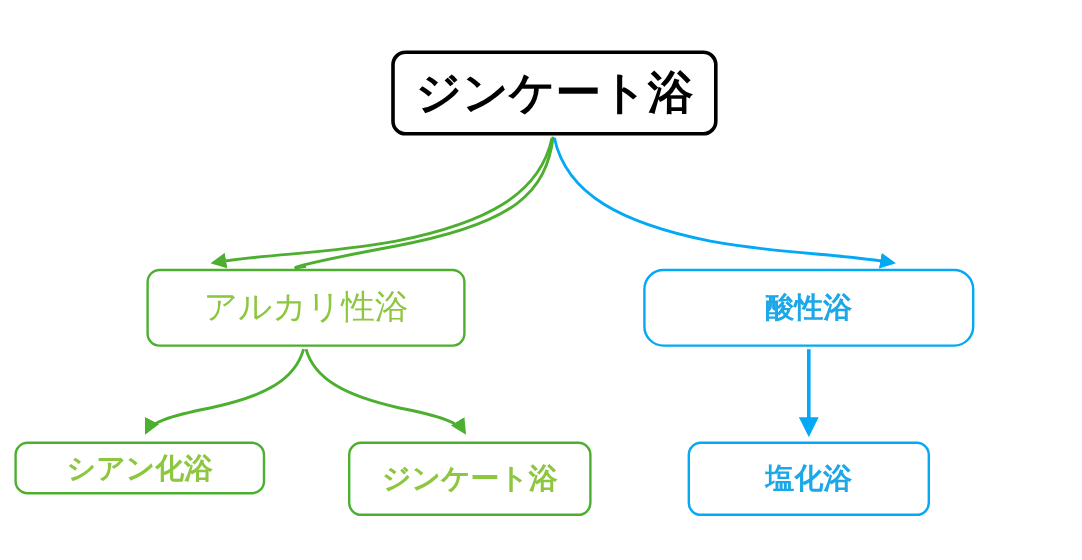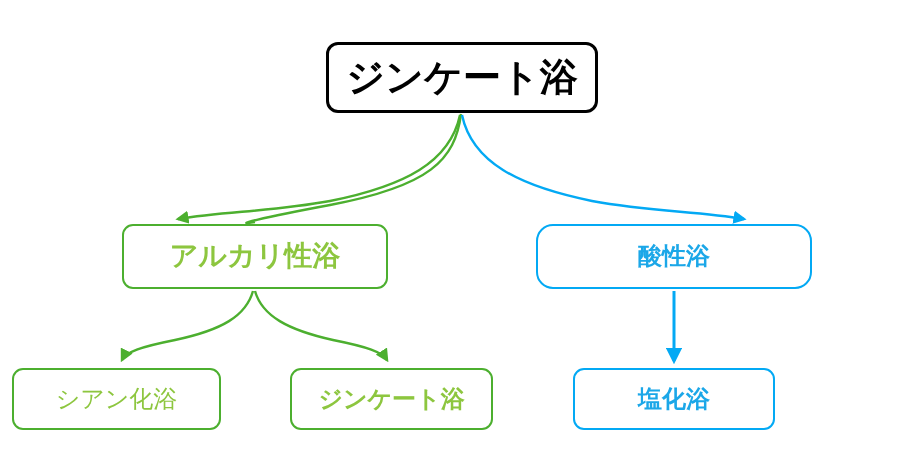--- a/index.html
+++ b/index.html
@@ -51,45 +51,45 @@
   }
   .node-alkaline {
     left: 122px;
     top: 224px;
     width: 266px;
     height: 65px;
     border: 2px solid #4caf2f;
     border-radius: 11px;
     color: #8dc63f;
     font-size: 28px;
-    font-weight: 700;
+    font-weight: 400;
     z-index: 3;
   }
   .node-acid {
     left: 536px;
     top: 224px;
     width: 276px;
     height: 65px;
     border: 2px solid #03a9f4;
     border-radius: 17px;
     color: #1ba7e8;
     font-size: 24px;
     font-weight: 700;
     z-index: 3;
   }
   .node-cyanide {
     left: 12px;
     top: 368px;
     width: 209px;
-    height: 62px;
+    height: 44px;
     border: 2px solid #4caf2f;
     border-radius: 11px;
     color: #8dc63f;
     font-size: 24px;
-    font-weight: 400;
+    font-weight: 700;
     z-index: 3;
   }
   .node-zincate {
     left: 290px;
     top: 368px;
     width: 203px;
     height: 62px;
     border: 2px solid #4caf2f;
     border-radius: 11px;
     color: #8dc63f;

